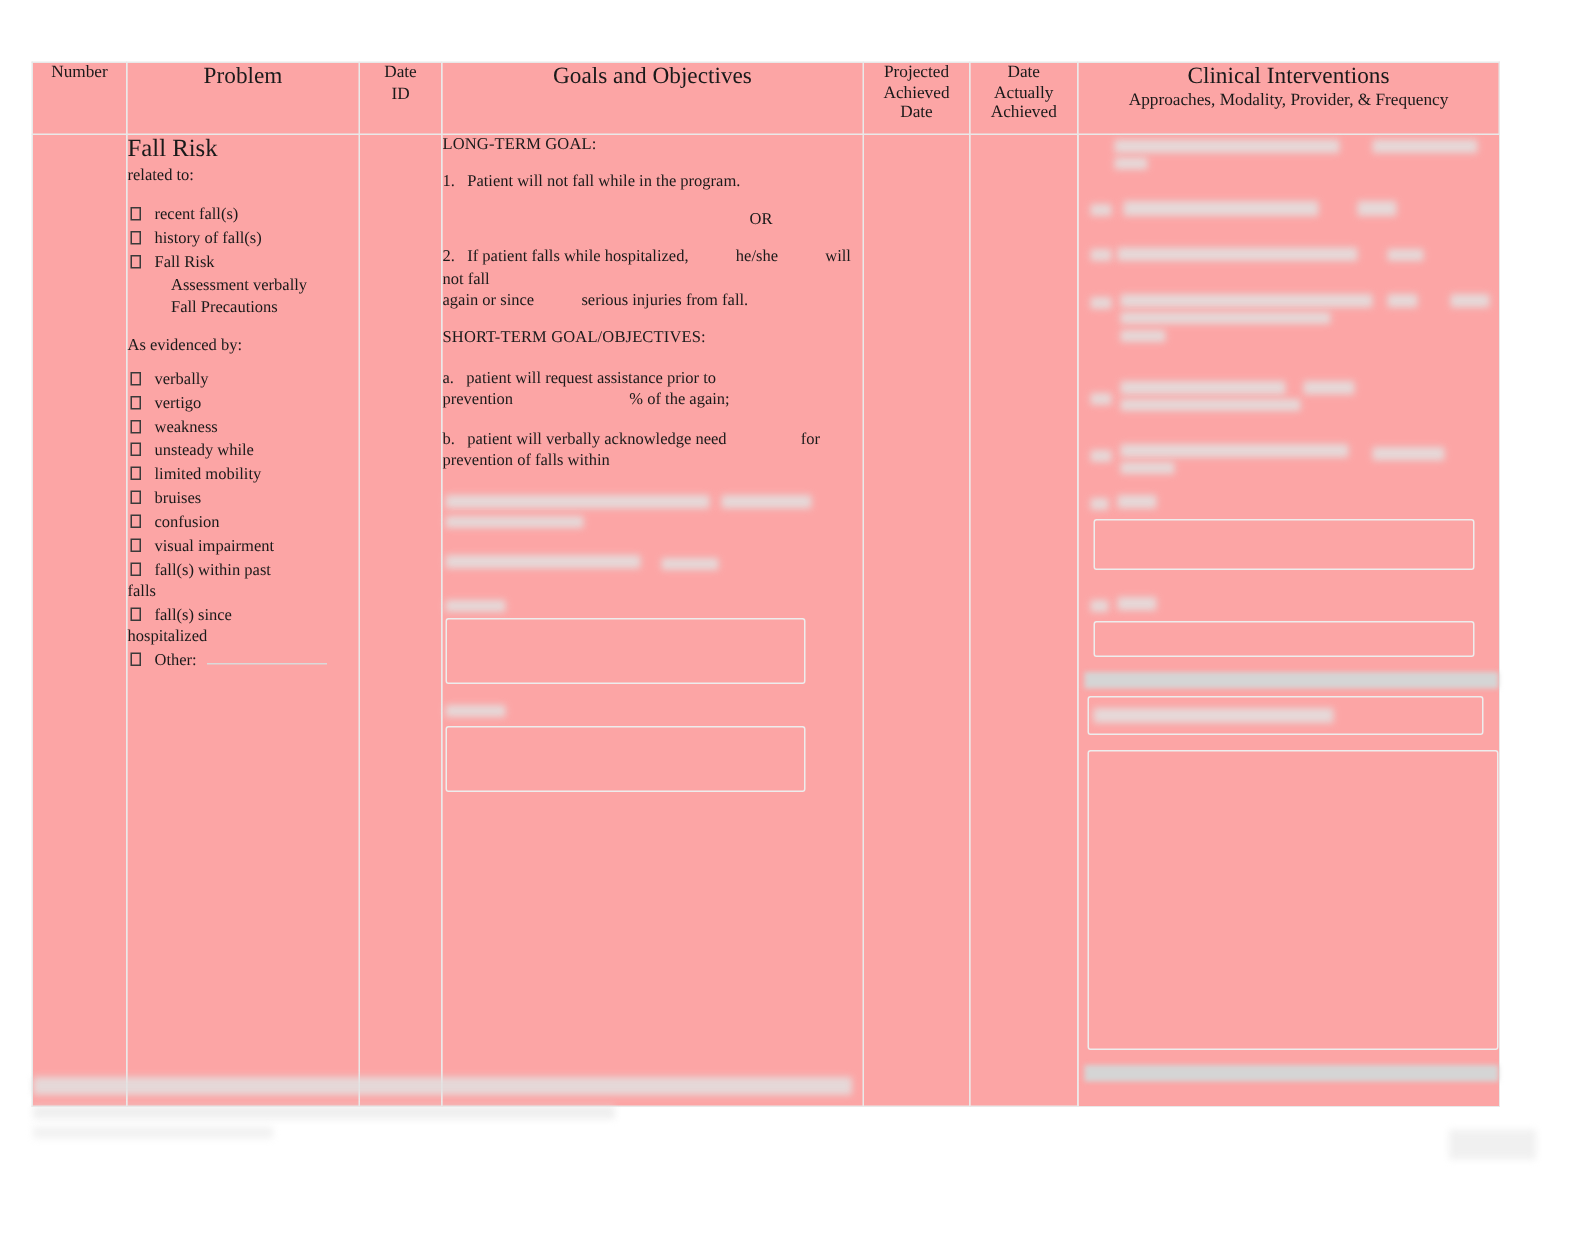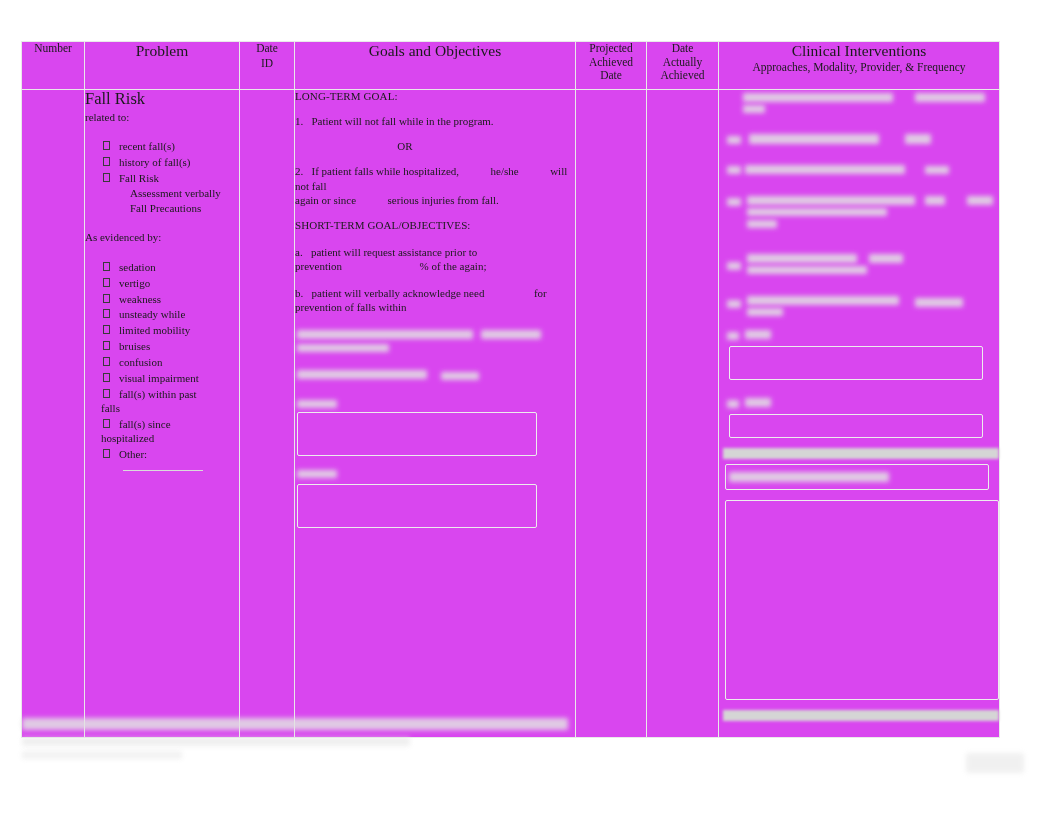--- a/index.html
+++ b/index.html
@@ -26,21 +26,21 @@
     position: absolute;
     left: 21px; top: 41px;
     width: 978px;
     border-collapse: collapse;
     table-layout: fixed;
   }
   #careplan td, #careplan th {
     border: 1px solid #e9e9e9;
     vertical-align: top;
     padding: 0;
-    background: #d946ef;
+    background: #fca5a5;
   }
 
   
   col.c-number  { width: 63px; }
   col.c-problem { width: 155px; }
   col.c-dateid  { width: 55px; }
   col.c-goals   { width: 281px; }
   col.c-proj    { width: 71px; }
   col.c-dateach { width: 72px; }
   col.c-interv  { width: 281px; }
@@ -70,21 +70,21 @@
     margin: 0 0 13px 0;
     line-height: 1.2;
   }
   .prob-lead2 {
     font-size: 11px;
     margin: 12px 0 9px 0;
     line-height: 1.2;
   }
   ul.ckl {
     list-style: none;
-    margin: 16px; padding: 0;
+    margin: 0; padding: 0;
     font-size: 11px;
   }
   ul.ckl li {
     position: relative;
     padding-left: 18px;
     margin-bottom: 2.2px;
     line-height: 1.25;
   }
   ul.ckl li .cbx {
     position: absolute;
@@ -109,21 +109,21 @@
     width: 80px;
     border-bottom: 1px solid #dadada;
     margin-left: 4px;
     height: 9px;
   }
 
   
   .goals-cell { padding: 9px 10px 0 7px; font-size: 11px; }
   .g-head { margin: 0 0 12px 0; letter-spacing: .1px; }
   .g-item { margin: 0 0 12px 0; line-height: 1.3; }
-  .g-or { text-align: center; margin: 0 0 12px 0; padding-right: 60px; }
+  .g-or { text-align: right; margin: 0 0 12px 0; padding-right: 60px; }
   .g-head2 { margin: 0 0 14px 0; letter-spacing: .1px; }
   .gap-sm { display: inline-block; width: 26px; }
   .gap-md { display: inline-block; width: 44px; }
   .gap-lg { display: inline-block; width: 72px; }
 
   
   .redact {
     background: #e2e2e2;
     border-radius: 1px;
     filter: blur(2.4px);
@@ -223,21 +223,21 @@
               <span class="sub">Assessment       verbally</span>
               <span class="sub">Fall Precautions</span>
             </li>
           </ul>
 
           <div class="prob-lead2">As evidenced by:</div>
 
           <ul class="ckl ckl-loose">
             <li>
               <span class="cbx"></span>
-              <span>sedation</span>
+              <span>verbally</span>
             </li>
             <li>
               <span class="cbx"></span>
               <span>vertigo</span>
             </li>
             <li>
               <span class="cbx"></span>
               <span>weakness</span>
             </li>
             <li>

